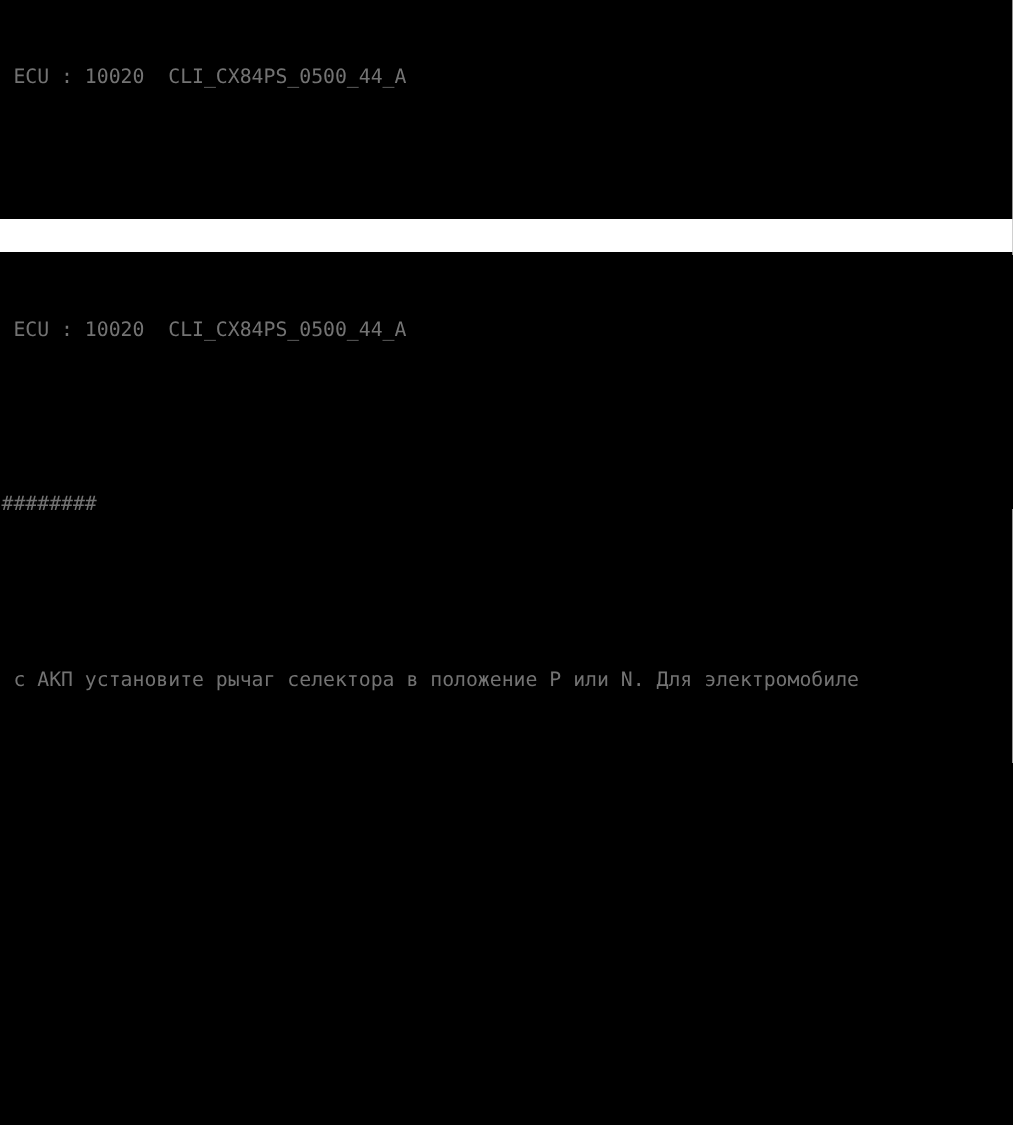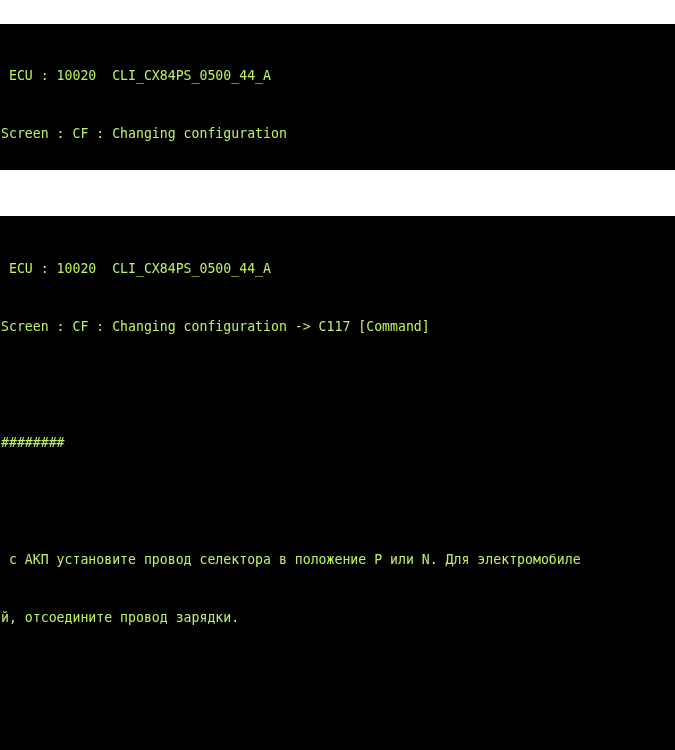--- a/index.html
+++ b/index.html
@@ -8,28 +8,27 @@
     background: #ffffff;
     width: 675px;
     height: 750px;
     overflow: hidden;
   }
   body {
     font-family: "DejaVu Sans Mono", "Liberation Mono", monospace;
   }
   .terminal {
     background: #000000;
-    color: #bef264;
+    color: #737373;
     font-family: "DejaVu Sans Mono", "Liberation Mono", monospace;
     font-size: 13.2px;
     line-height: 19.4px;
     white-space: pre;
     overflow: hidden;
     box-sizing: border-box;
-    margin-top: 24px;
   }
   #panel-top {
     width: 675px;
     height: 146px;
     padding: 3px 0 0 0;
   }
   #gap {
     width: 675px;
     height: 22px;
     background: #ffffff;
@@ -51,37 +50,34 @@
   }
   .hashline {
     letter-spacing: 0px;
   }
 </style>
 </head>
 <body>
 
 <div class="terminal" id="panel-top">
   <span class="line"> ECU : 10020  CLI_CX84PS_0500_44_A</span>
-  <span class="line">Screen : CF : Changing configuration</span>
   
   
   
   
 </div>
 
 <div id="gap"></div>
 
 <div class="terminal" id="panel-bottom">
   <span class="line"> ECU : 10020  CLI_CX84PS_0500_44_A</span>
-  <span class="line">Screen : CF : Changing configuration -&gt; C117 [Command]</span>
   <span class="line blank">&nbsp;</span>
   <span class="line hashline">########</span>
   <span class="line blank">&nbsp;</span>
-  <span class="line"> с АКП установите провод селектора в положение P или N. Для электромобиле</span>
-  <span class="line">й, отсоедините провод зарядки.</span>
+  <span class="line"> с АКП установите рычаг селектора в положение P или N. Для электромобиле</span>
   <span class="line blank">&nbsp;</span>
   
   
   
   
   
   
   
   
   

